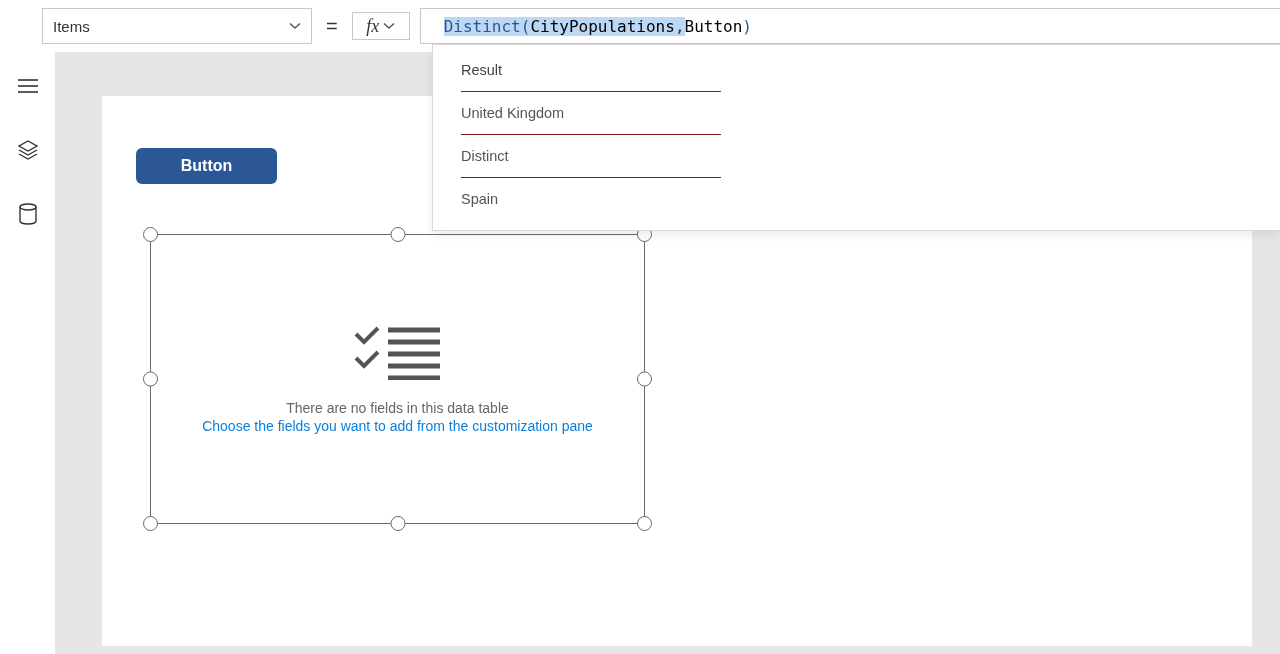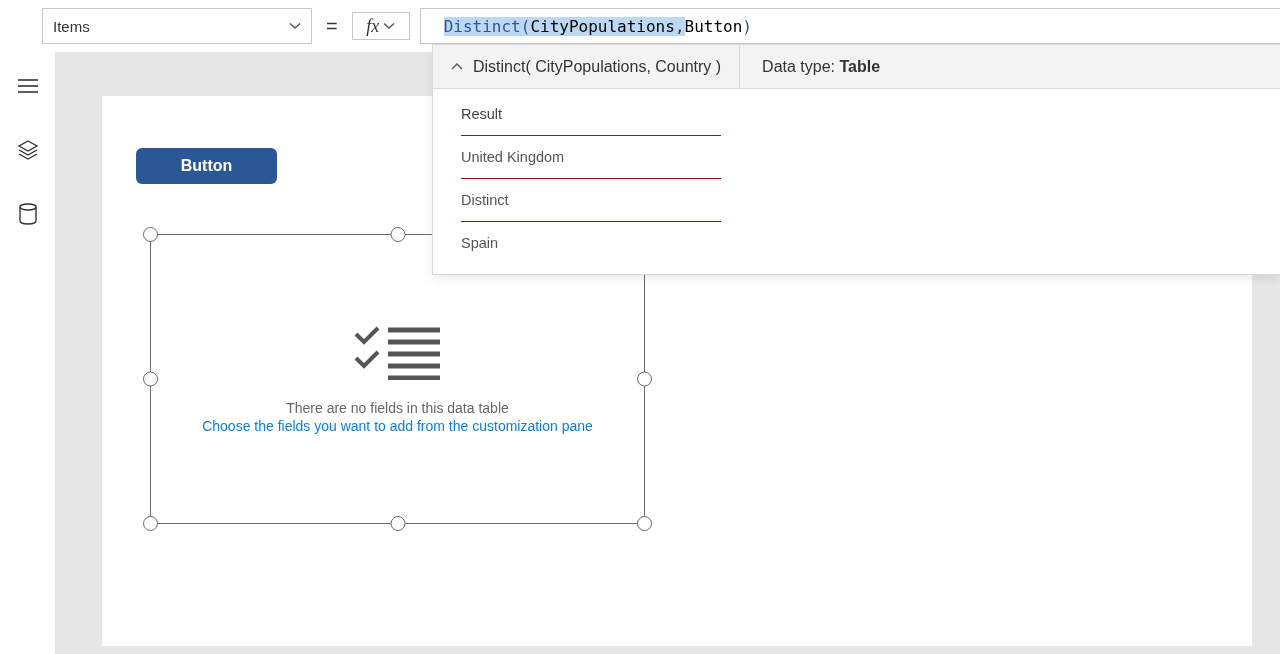--- a/index.html
+++ b/index.html
@@ -185,32 +185,20 @@
   <div class="formula-input" id="formula-input">
       <span class="tok-fn hl">Distinct( </span>
       <span class="tok-id hl">CityPopulations</span>
       <span class="tok-p hl">, </span>
       <span class="tok-id">Button </span>
       <span class="tok-fn">)</span>
     </div>
 </div>
 
 <div class="fx-panel">
-  <div class="fx-panel-head">
-    <div class="fx-expr">
-      <svg width="12" height="12" viewBox="0 0 12 12">
-          <path d="M1 8 L6 3 L11 8" stroke="#555" stroke-width="1.4" fill="none"></path>
-        </svg>
-      <span>Distinct( CityPopulations, Country )</span>
-    </div>
-    <div class="fx-datatype">
-      <span>Data type:</span>
-      <b>Table</b>
-    </div>
-  </div>
   <div class="fx-rows" id="fx-rows">
       <div class="fx-row header">Result</div>
       <div class="fx-row">United Kingdom</div>
       <div class="fx-row">Distinct</div>
       <div class="fx-row">Spain</div>
     </div>
 </div>
 
 <div class="rail">
   <div class="rail-btn">

